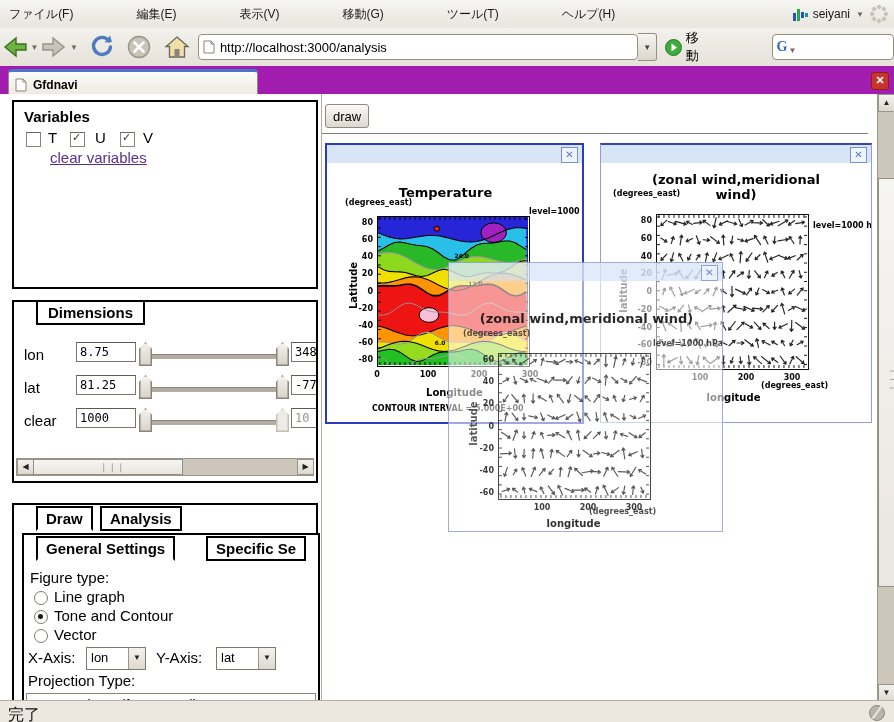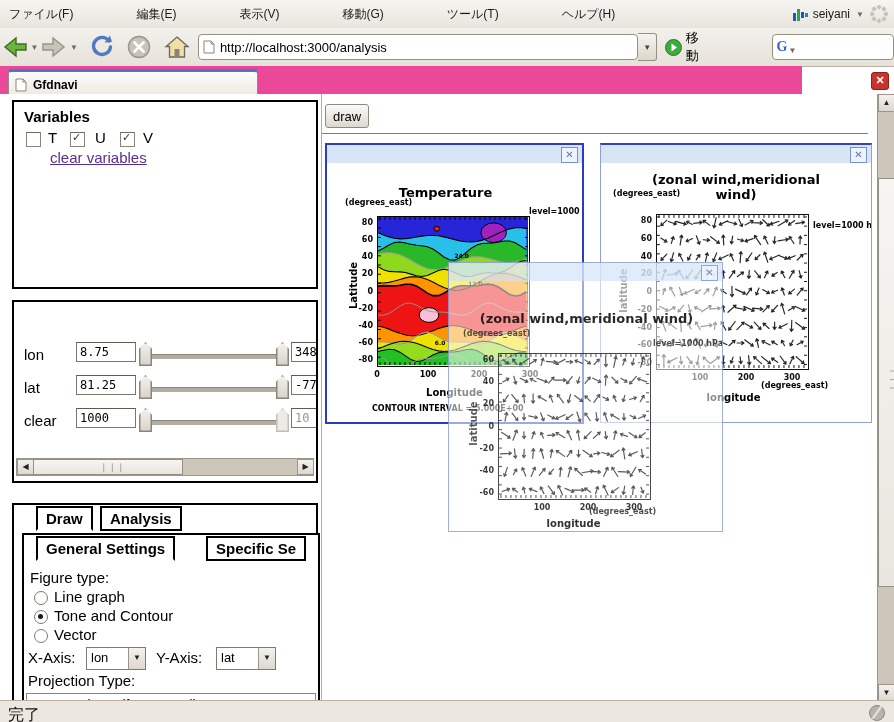--- a/index.html
+++ b/index.html
@@ -12,21 +12,21 @@
   .user-label{font-weight:normal;font-size:12px;}
   .toolbar{left:0;top:28px;width:894px;height:38px;background:linear-gradient(#f3f1ec,#e6e2da);border-bottom:1px solid #b8b2a6;display:flex;align-items:center;}
   .tbtn{display:flex;align-items:center;justify-content:center;width:30px;height:30px;}
   .caret{font-size:8px;color:#6e6a61;width:10px;text-align:center;}
   .urlbar{width:436px;height:24px;background:#fff;border:1px solid #96917f;border-radius:4px;display:flex;align-items:center;padding:0 4px;margin-left:6px;}
   .urlbar span.url-text{font-size:13px;color:#000;margin-left:5px;}
   .url-drop{width:18px;height:26px;background:linear-gradient(#f6f4f0,#dcd7cd);border:1px solid #96917f;border-left:none;border-radius:0 3px 3px 0;display:flex;align-items:center;justify-content:center;font-size:8px;color:#444;}
   .go-wrap{display:flex;align-items:center;gap:4px;margin-left:8px;font-size:13px;}
   .searchbox{width:114px;height:24px;background:#fff;border:1px solid #96917f;border-radius:4px;margin-left:60px;display:flex;align-items:center;padding:0 4px;}
   .g-logo{font-family:"Liberation Serif",serif;font-weight:bold;color:#3366cc;font-size:14px;}
-  .tabbar{left:0;top:66px;width:802px;height:28px;background:#ec4899;border-bottom:1px solid #cfc9bd;}
+  .tabbar{left:0;top:66px;width:894px;height:28px;background:#a21caf;border-bottom:1px solid #cfc9bd;}
   .tab{position:absolute;left:8px;top:3px;width:242px;height:25px;background:linear-gradient(#fdfcfa,#ece8e1);border:1px solid #8f8a80;border-bottom:none;border-radius:4px 4px 0 0;border-top:3px solid #4a77c4;display:flex;align-items:center;padding-left:6px;gap:6px;font-size:12px;font-weight:bold;}
   .tab-close{position:absolute;left:871px;top:6px;width:16px;height:16px;background:#c8332b;border:1px solid #8c1f19;border-radius:3px;color:#fff;font-size:11px;font-weight:bold;text-align:center;line-height:14px;}
   .statusbar{left:0;top:700px;width:894px;height:22px;background:#ece8e0;border-top:1px solid #b8b2a6;font-size:16px;color:#111;}
   .statusbar .stxt{position:absolute;left:8px;top:4px;}
   .scircle{position:absolute;left:869px;top:4px;width:14px;height:14px;border-radius:50%;background:#b9b4ab;border:1px solid #8d887d;}
   .scircle:after{content:"";position:absolute;left:6px;top:-1px;width:2px;height:15px;background:#e8e5de;transform:rotate(35deg);}
   
   .left-pane{left:0;top:94px;width:321px;height:606px;background:#fff;overflow:hidden;}
   .pane-sep{left:321px;top:94px;width:1px;height:606px;background:#b3ada1;}
   .right-pane{left:322px;top:94px;width:555px;height:606px;background:#fff;overflow:hidden;}
@@ -177,20 +177,21 @@
       </div>
     <span class="cv-label" style="left:81px;top:27px;">U</span>
     <div class="gtk-check" style="left:106px;top:30px;">
         <span class="mark">✓</span>
       </div>
     <span class="cv-label" style="left:129px;top:27px;">V</span>
     <a class="link abs" style="left:8px;top:47px;" href="#">clear variables</a>
   </div>
 
   <div class="box" style="left:12px;top:206px;width:302px;height:179px;overflow:hidden;">
+    <div class="legend" style="left:22px;top:-2px;">Dimensions</div>
 
     <span class="form-label" style="left:10px;top:44px;">lon</span>
     <input class="entry" style="left: 62px; top: 40px; width: 52px;" value="8.75">
     <div class="track" style="left:132px;top:52px;width:136px;"></div>
     <div class="handle" style="left:125px;top:40px;"></div>
     <div class="handle" style="left:262px;top:40px;"></div>
     <input class="entry" style="left: 277px; top: 40px; width: 40px;" value="348">
 
     <span class="form-label" style="left:10px;top:77px;">lat</span>
     <input class="entry" style="left: 62px; top: 73px; width: 52px;" value="81.25">

